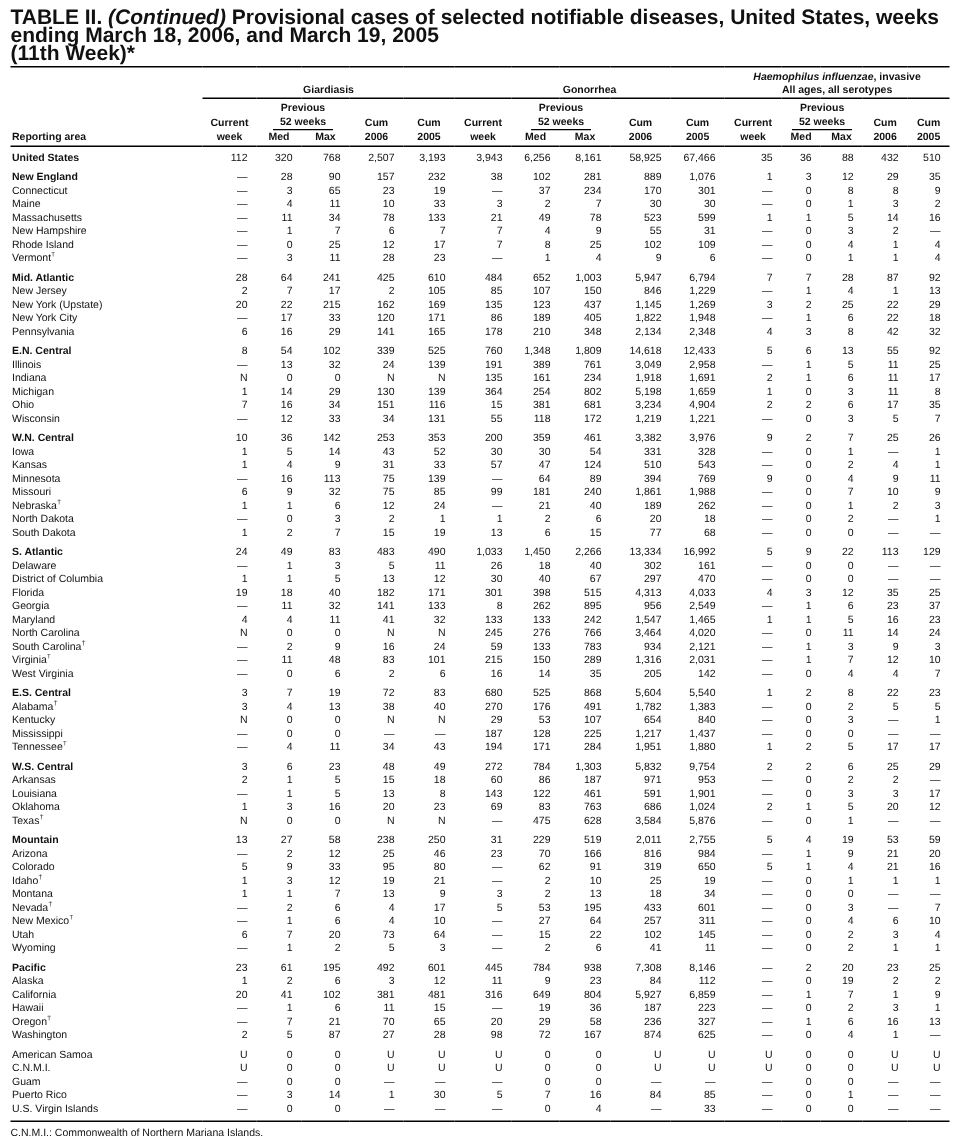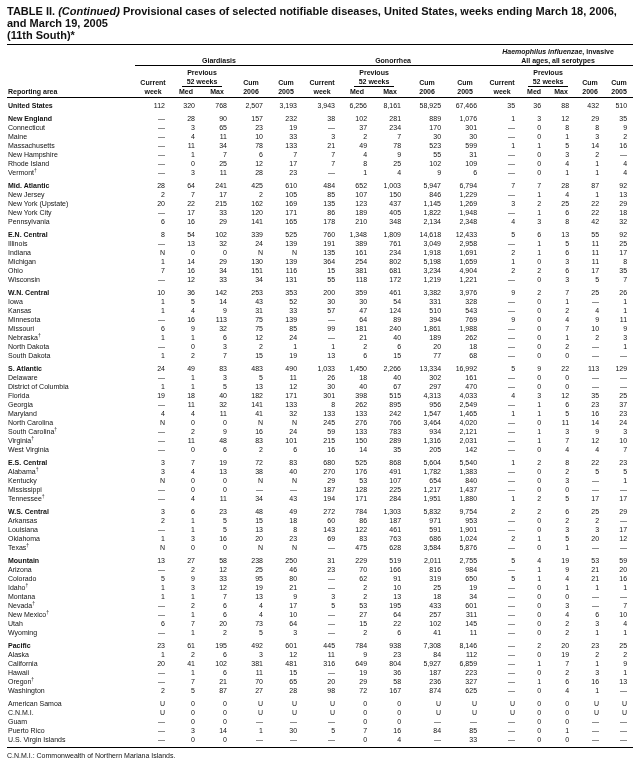--- a/index.html
+++ b/index.html
@@ -1,18 +1,18 @@
 <!DOCTYPE html>
 <html><head>
 <meta charset="utf-8">
 <style>
   html,body{margin:0;padding:0;background:#ffffff;color:#111;}
   body{font-family:"Liberation Sans","DejaVu Sans",sans-serif;width:640px;}
   .page{padding:5px 7px 4px 7px;}
-  .title{font-size:11px;font-weight:bold;line-height:12px;margin-bottom:3px;}
+  .title{font-size:14px;font-weight:bold;line-height:12px;margin-bottom:3px;}
   .title .cont{font-style:italic;}
   table{border-collapse:collapse;table-layout:fixed;width:626px;}
   td{font-size:7px;line-height:9px;padding:0;vertical-align:bottom;white-space:nowrap;overflow:hidden;}
   td.num{text-align:right;padding-right:6px;}
   td.area{text-align:left;padding-left:1px;}
   td.bold{font-weight:bold;}
   tr.gap td{padding-top:4px;}
   thead td{font-weight:bold;}
   tr.grp-row td{border-top:1px solid #000;}
   tr.grp-row td.grp{border-bottom:1px solid #000;text-align:center;padding-top:2px;}
@@ -30,21 +30,21 @@
   .foot .legend span{margin-right:16px;}
   .foot div{white-space:nowrap;}
 </style>
 </head>
 <body>
 
 <div class="page">
 
   <div class="title">
     <span>TABLE II. </span><span class="cont">(Continued)</span><span> Provisional cases of selected notifiable diseases, United States, weeks ending March 18, 2006, and March 19, 2005</span><br>
-    <span>(11th South)*</span>
+    <span>(11th Week)*</span>
   </div>
 
   <table>
     <colgroup>
       <col style="width:128px">
       <col style="width:36px">
         <col style="width:30px">
         <col style="width:32px">
         <col style="width:36px">
         <col style="width:34px">

